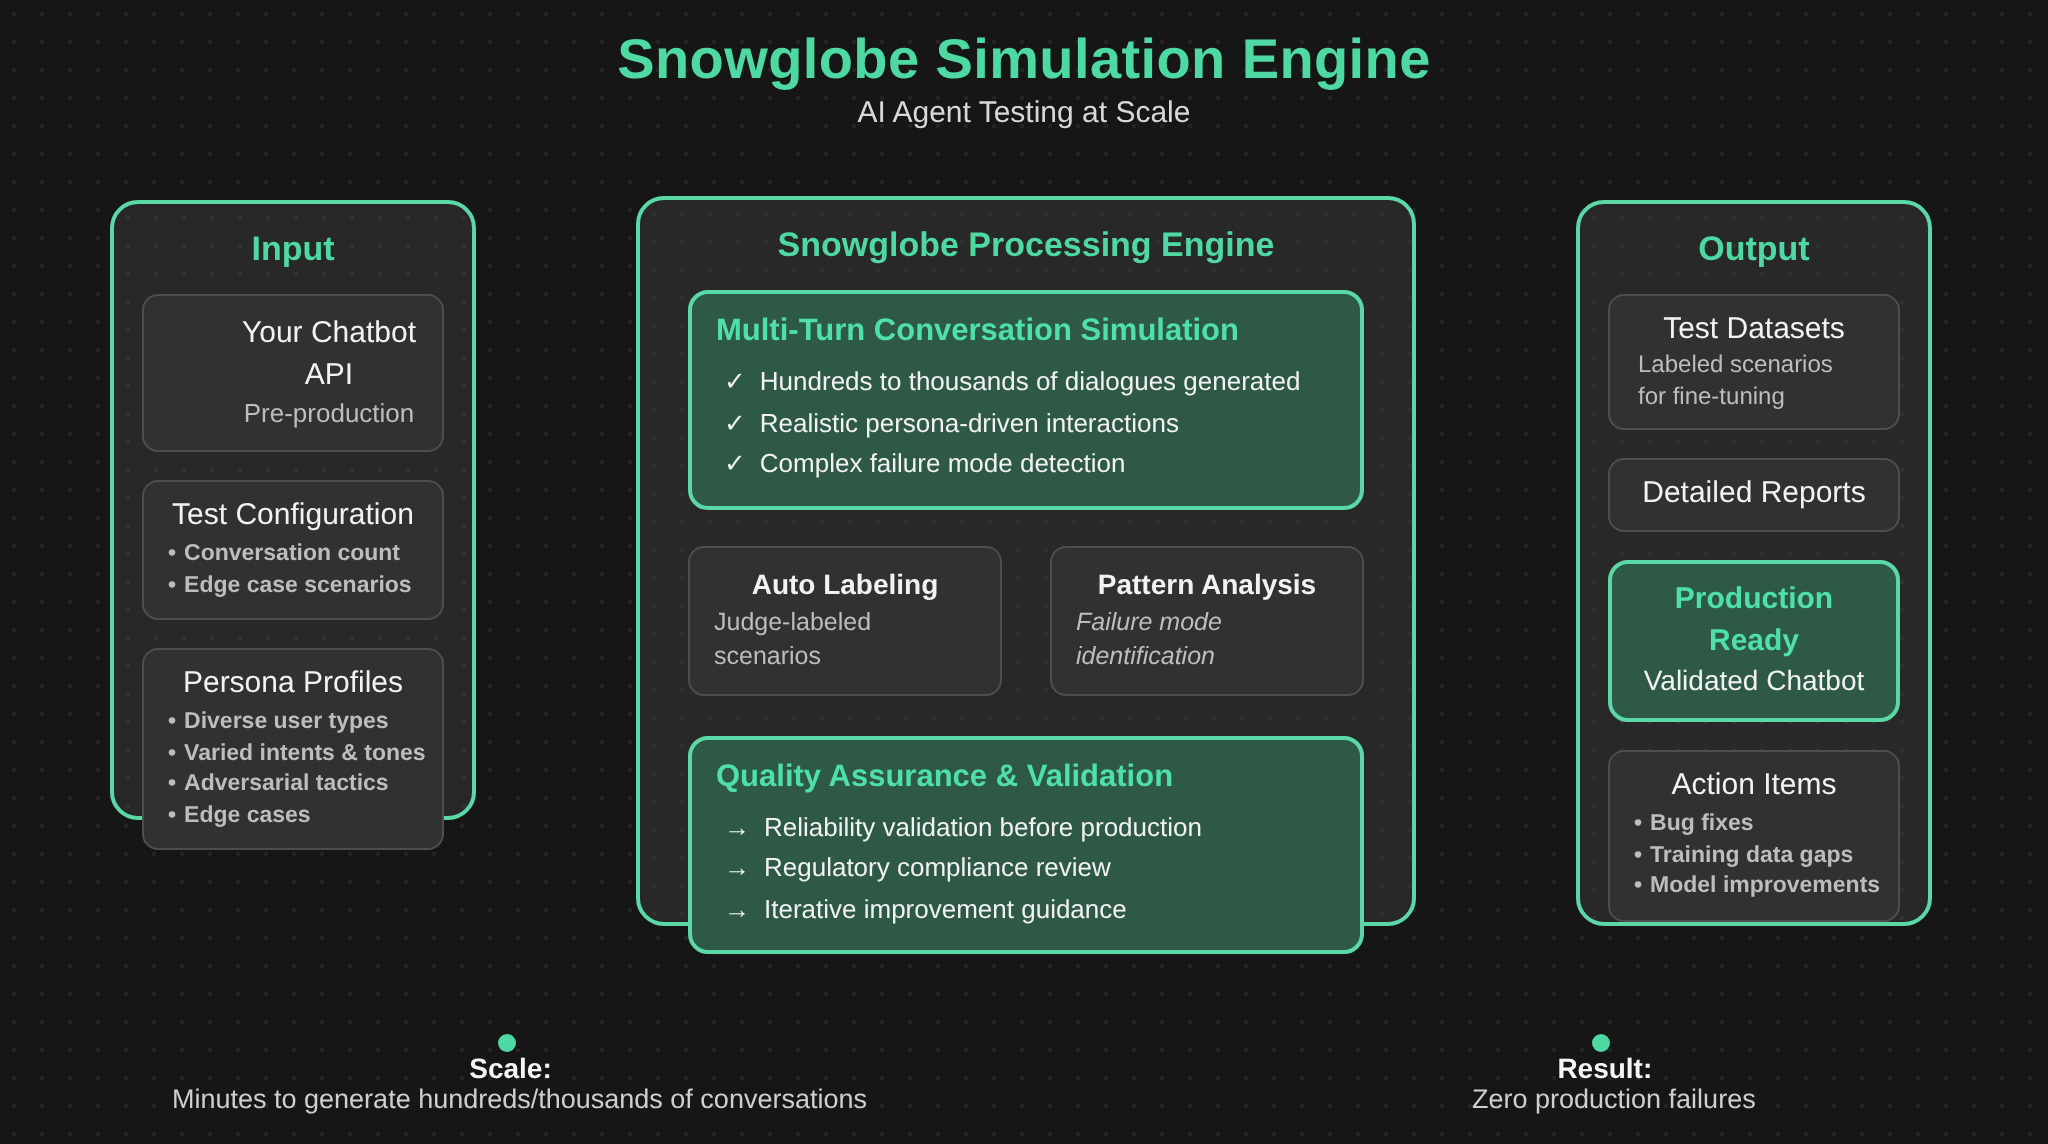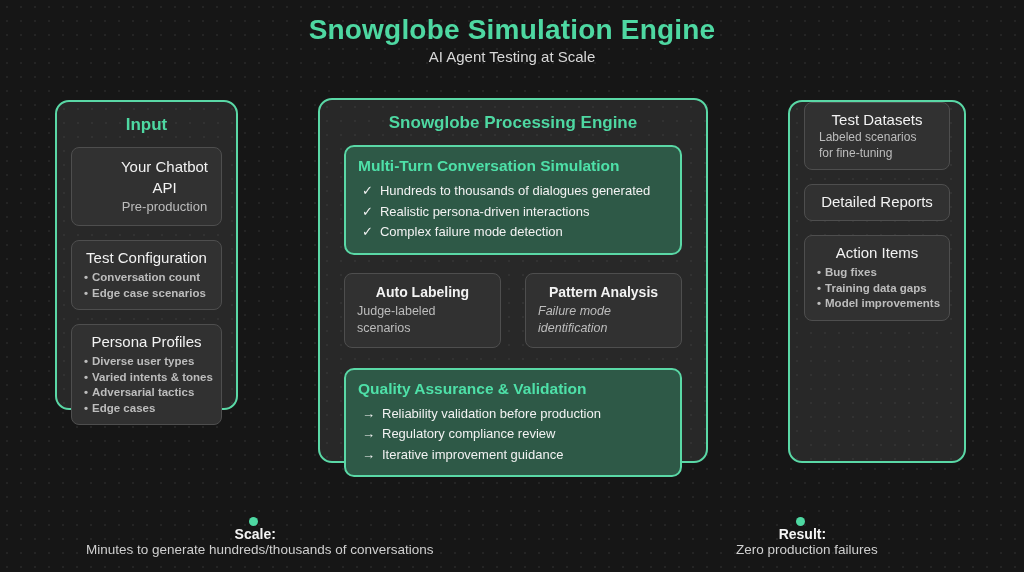--- a/index.html
+++ b/index.html
@@ -130,31 +130,36 @@
 
     <div class="green-card">
       <div class="green-card-title">Quality Assurance &amp; Validation</div>
       <div class="g-item"><span class="mk">→</span><span>Reliability validation before production</span></div>
       <div class="g-item"><span class="mk">→</span><span>Regulatory compliance review</span></div>
       <div class="g-item"><span class="mk">→</span><span>Iterative improvement guidance</span></div>
     </div>
   </div>
 
   <div class="panel panel-output">
+    <div class="panel-title">Output</div>
 
     <div class="card">
       <div class="card-title">Test Datasets</div>
       <div class="card-desc" style="font-size:12px;line-height:15.5px;">Labeled scenarios</div>
       <div class="card-desc" style="font-size:12px;line-height:15.5px;">for fine-tuning</div>
     </div>
 
     <div class="card">
       <div class="card-title">Detailed Reports</div>
     </div>
 
+    <div class="prod-card">
+      <div class="prod-title">Production Ready</div>
+      <div class="prod-sub">Validated Chatbot</div>
+    </div>
 
     <div class="card">
       <div class="card-title">Action Items</div>
       <div class="bullet-list">
         <div class="bullet"><span class="mk">•</span><span>Bug fixes</span></div>
         <div class="bullet"><span class="mk">•</span><span>Training data gaps</span></div>
         <div class="bullet"><span class="mk">•</span><span>Model improvements</span></div>
       </div>
     </div>
   </div>

